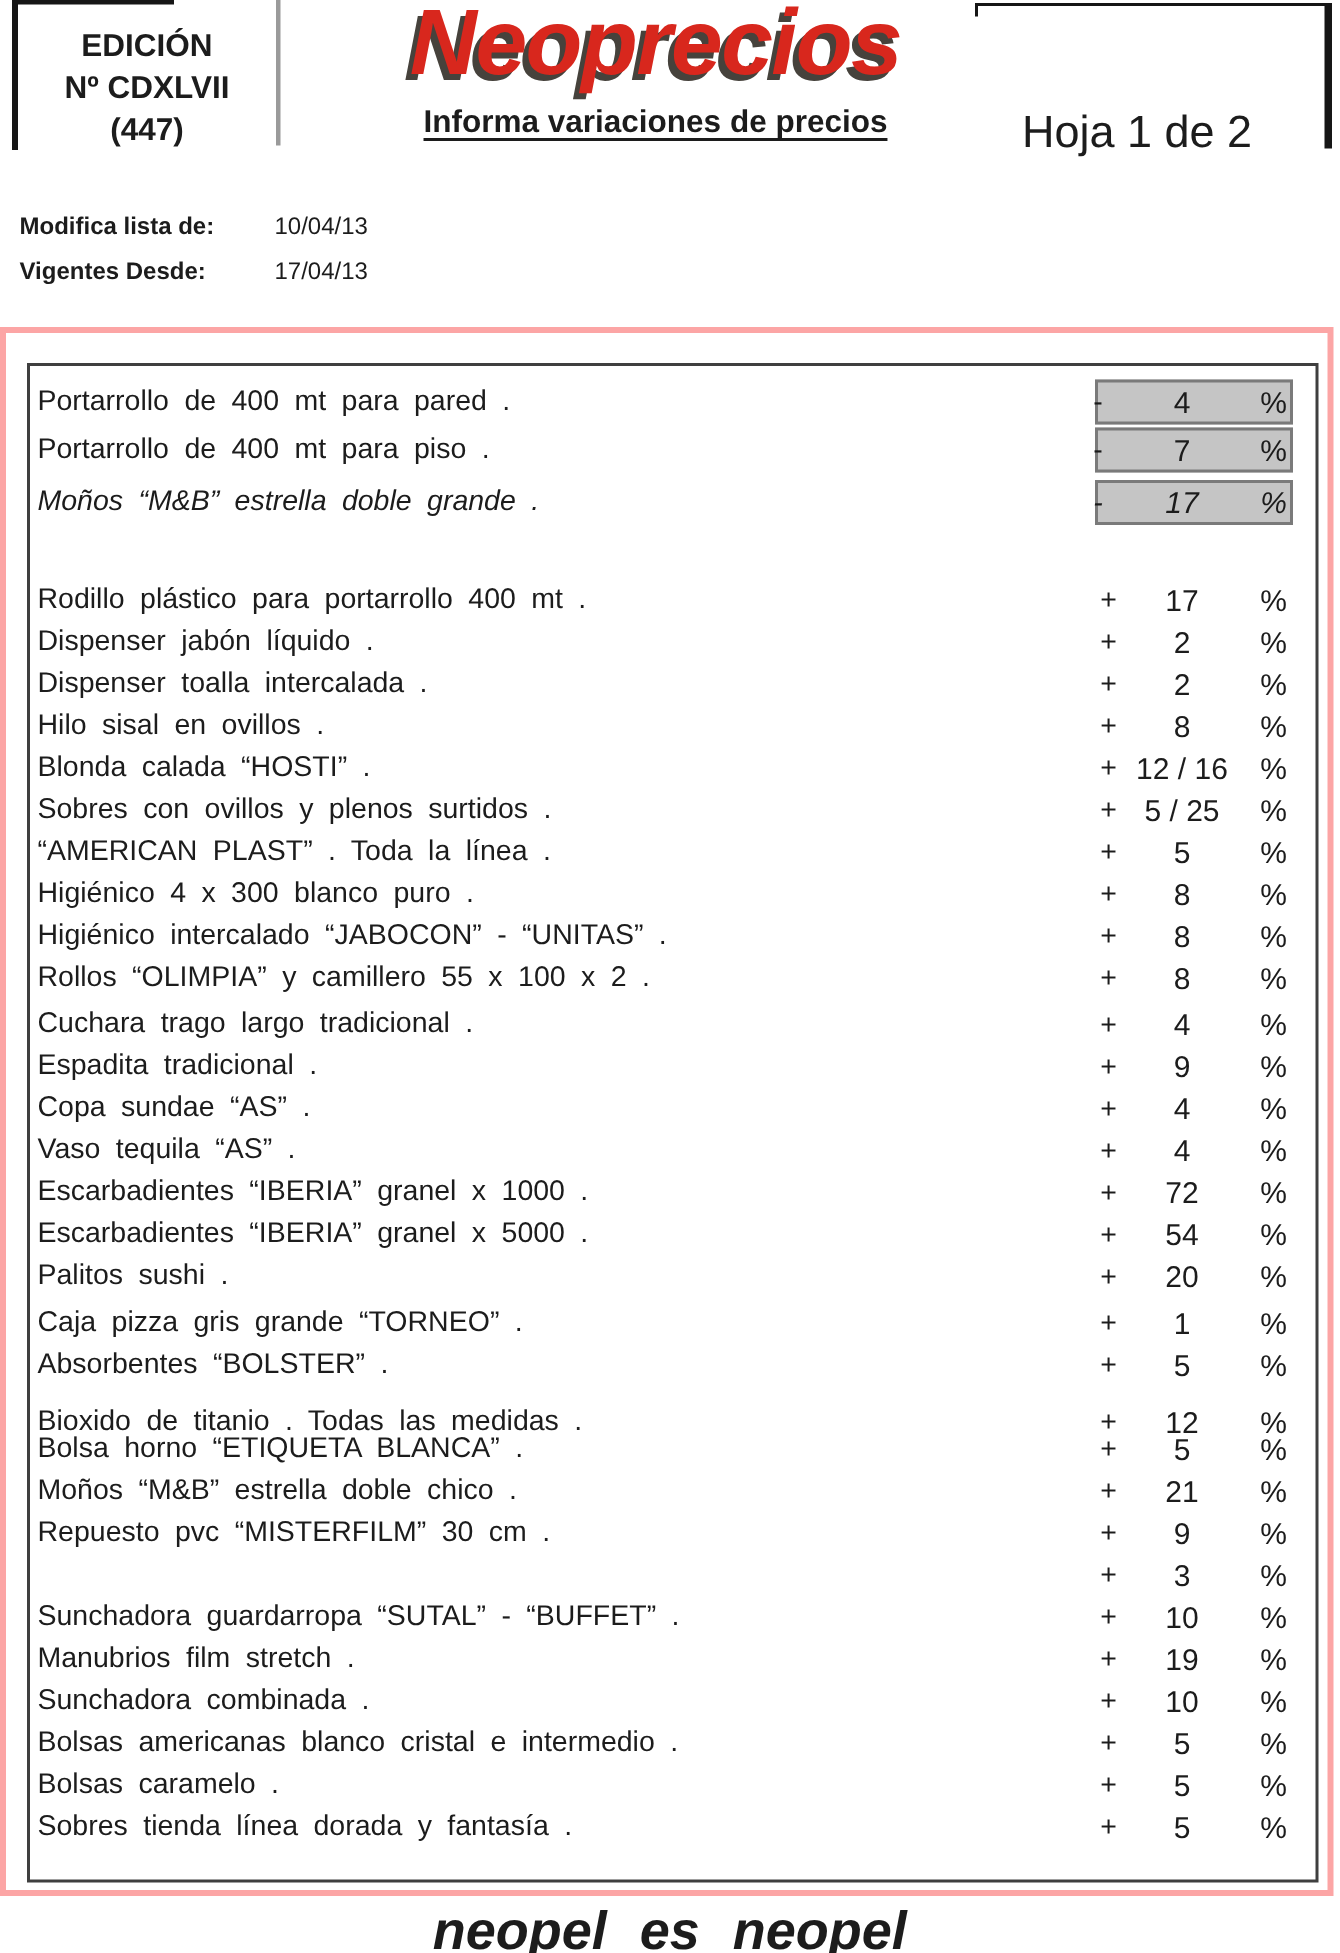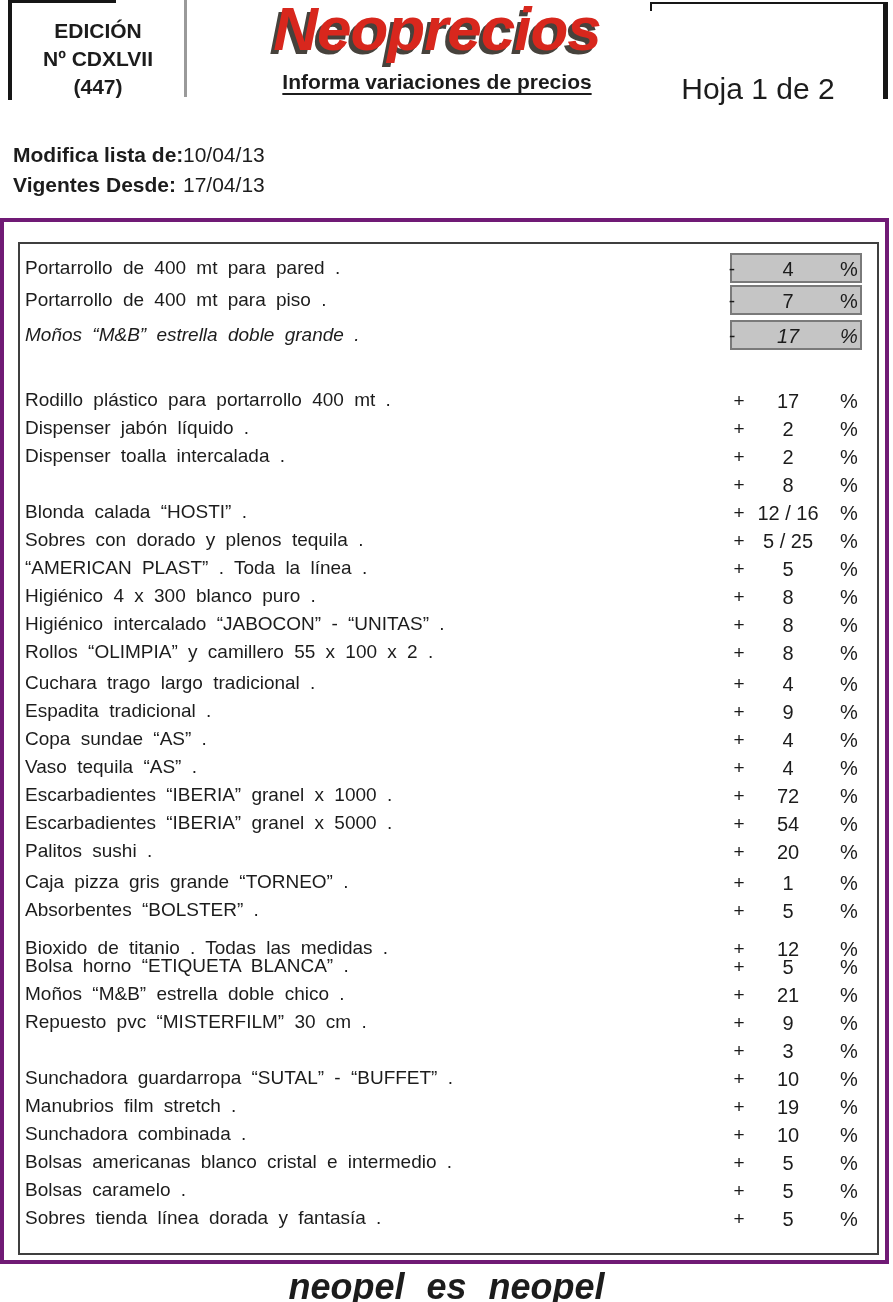--- a/index.html
+++ b/index.html
@@ -17,26 +17,26 @@
     font-style:italic;font-weight:bold;font-size:62px;line-height:74px;
     color:var(--brand-red,#d8271d);text-shadow:-4px 4px 0 #46423c;letter-spacing:-1px;}
   .subtitle{position:absolute;left:237px;top:70px;width:400px;text-align:center;
     font-weight:bold;font-size:21px;text-decoration:underline;
     text-decoration-thickness:2px;text-underline-offset:4px;}
   .right-bracket{position:absolute;left:650px;top:2px;width:233px;height:95px;
     border-top:2px solid #161616;border-right:5px solid #161616;}
   .right-tick{position:absolute;left:650px;top:2px;width:2px;height:9px;background:#161616;}
   .page-num{position:absolute;left:668px;top:72px;width:180px;text-align:center;font-size:30px;}
   
-  .meta-row{position:absolute;left:13px;width:420px;height:26px;font-size:21px;}
+  .meta-row{position:absolute;left:13px;width:420px;height:26px;font-size:16px;}
   .meta-row .lbl{font-weight:bold;}
   .meta-row .val{position:absolute;left:170px;top:0;font-weight:normal;}
   
   .list-box{position:absolute;left:0;top:218px;width:889px;height:1046px;
-    border:4px solid #701a75;box-sizing:border-box;}
+    border:4px solid #fca5a5;box-sizing:border-box;}
   .list-inner{position:absolute;left:14px;top:20px;right:6px;bottom:5px;
     border:2px solid #3f3f3f;}
   .row{position:absolute;left:0;width:100%;height:28px;}
   .row .item{position:absolute;left:21px;top:0;line-height:28px;font-size:19px;
     word-spacing:5px;white-space:nowrap;}
   .row .badge{position:absolute;left:726px;top:-1px;width:132px;height:30px;
     border:2px solid transparent;box-sizing:border-box;}
   .row .sign{position:absolute;left:0;top:0;width:14px;text-align:center;
     line-height:28px;font-size:19px;}
   .row .val{position:absolute;left:2px;top:0;width:108px;text-align:center;
@@ -119,36 +119,37 @@
   </div>
       <div class="row" style="top: 220px;">
     <span class="item">Dispenser toalla intercalada .</span>
     <span class="badge">
       <span class="sign">+</span>
       <span class="val">2</span>
       <span class="unit">%</span>
     </span>
   </div>
       <div class="row" style="top: 248px;">
+    <span class="item">Hilo sisal en ovillos .</span>
     <span class="badge">
       <span class="sign">+</span>
       <span class="val">8</span>
       <span class="unit">%</span>
     </span>
   </div>
       <div class="row" style="top: 276px;">
     <span class="item">Blonda calada “HOSTI” .</span>
     <span class="badge">
       <span class="sign">+</span>
       <span class="val">12 / 16</span>
       <span class="unit">%</span>
     </span>
   </div>
       <div class="row" style="top: 304px;">
-    <span class="item">Sobres con dorado y plenos tequila .</span>
+    <span class="item">Sobres con ovillos y plenos surtidos .</span>
     <span class="badge">
       <span class="sign">+</span>
       <span class="val">5 / 25</span>
       <span class="unit">%</span>
     </span>
   </div>
       <div class="row" style="top: 332px;">
     <span class="item">“AMERICAN PLAST” . Toda la línea .</span>
     <span class="badge">
       <span class="sign">+</span>

